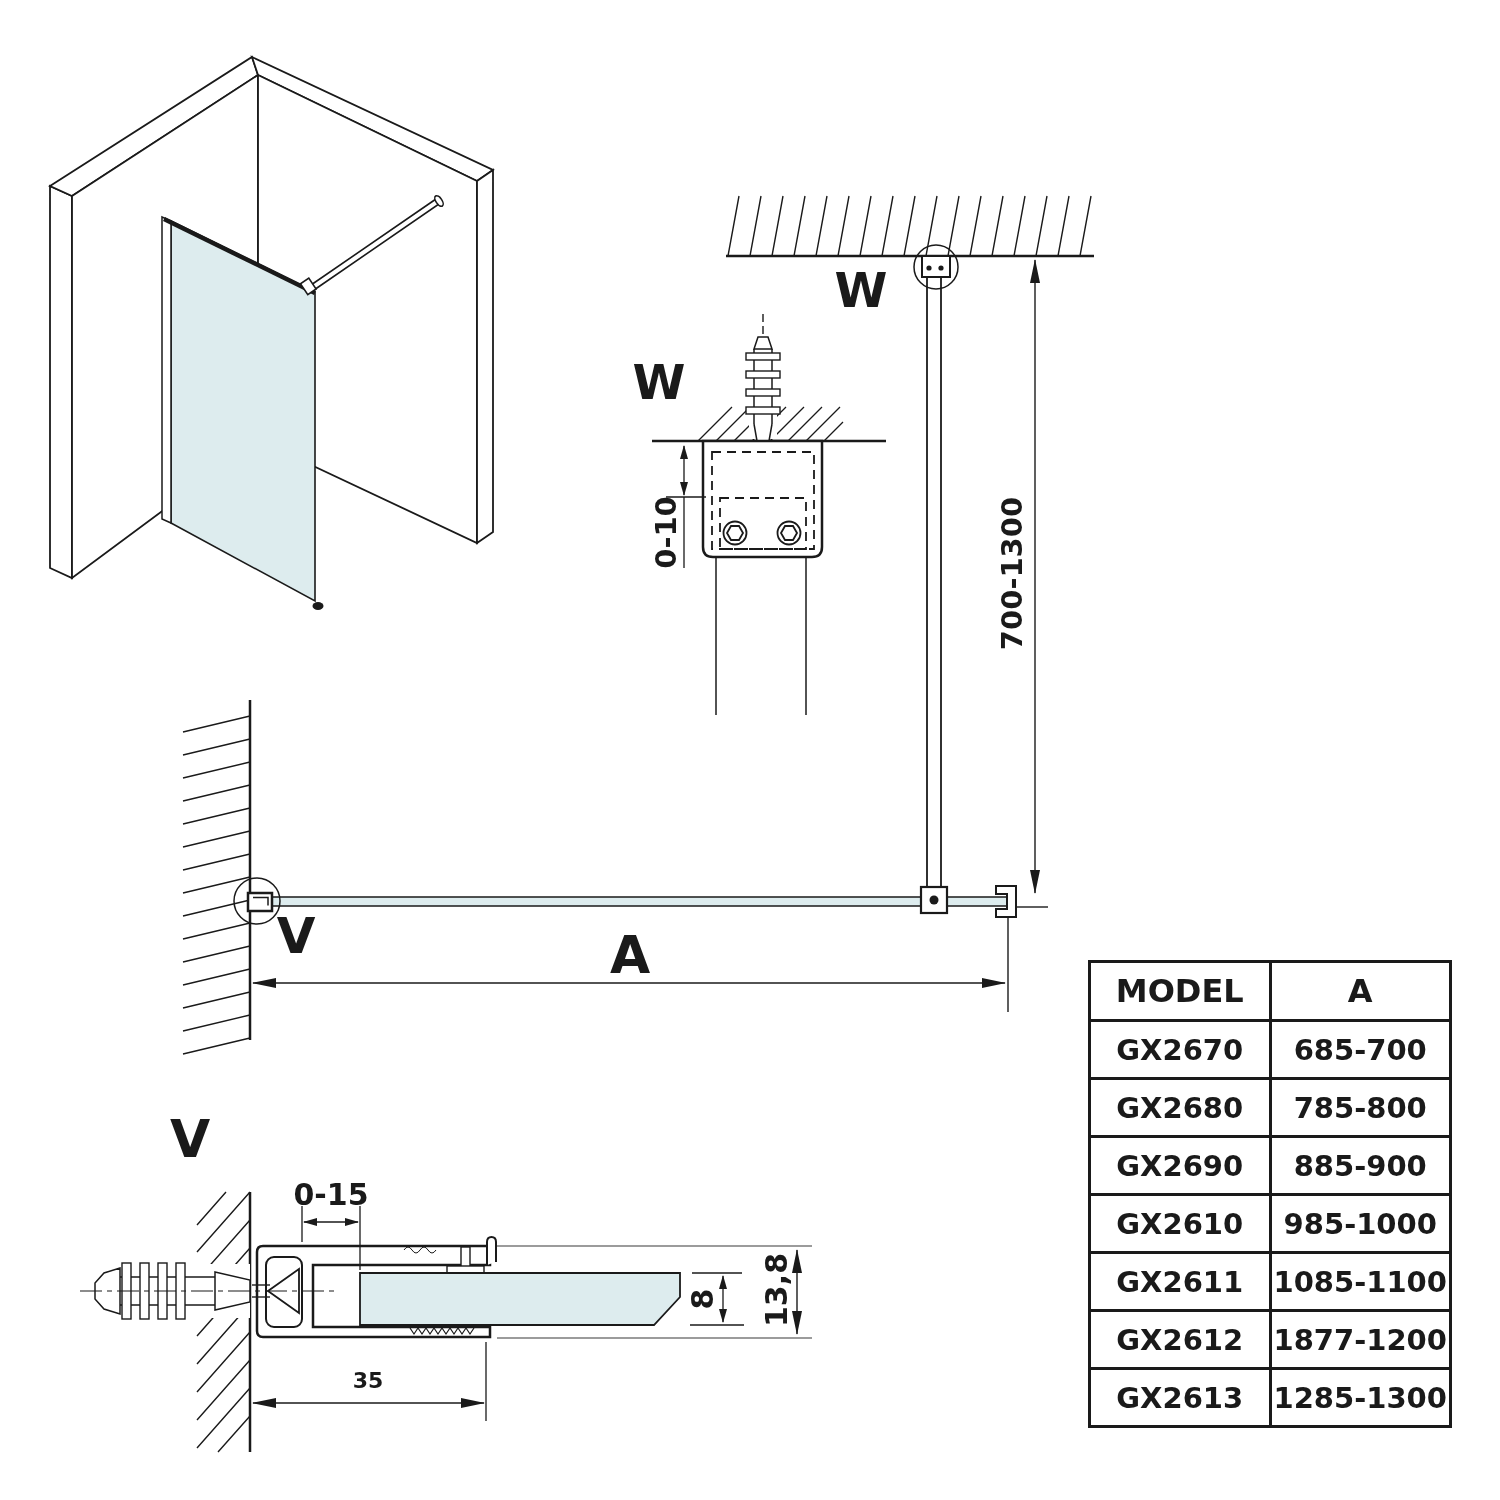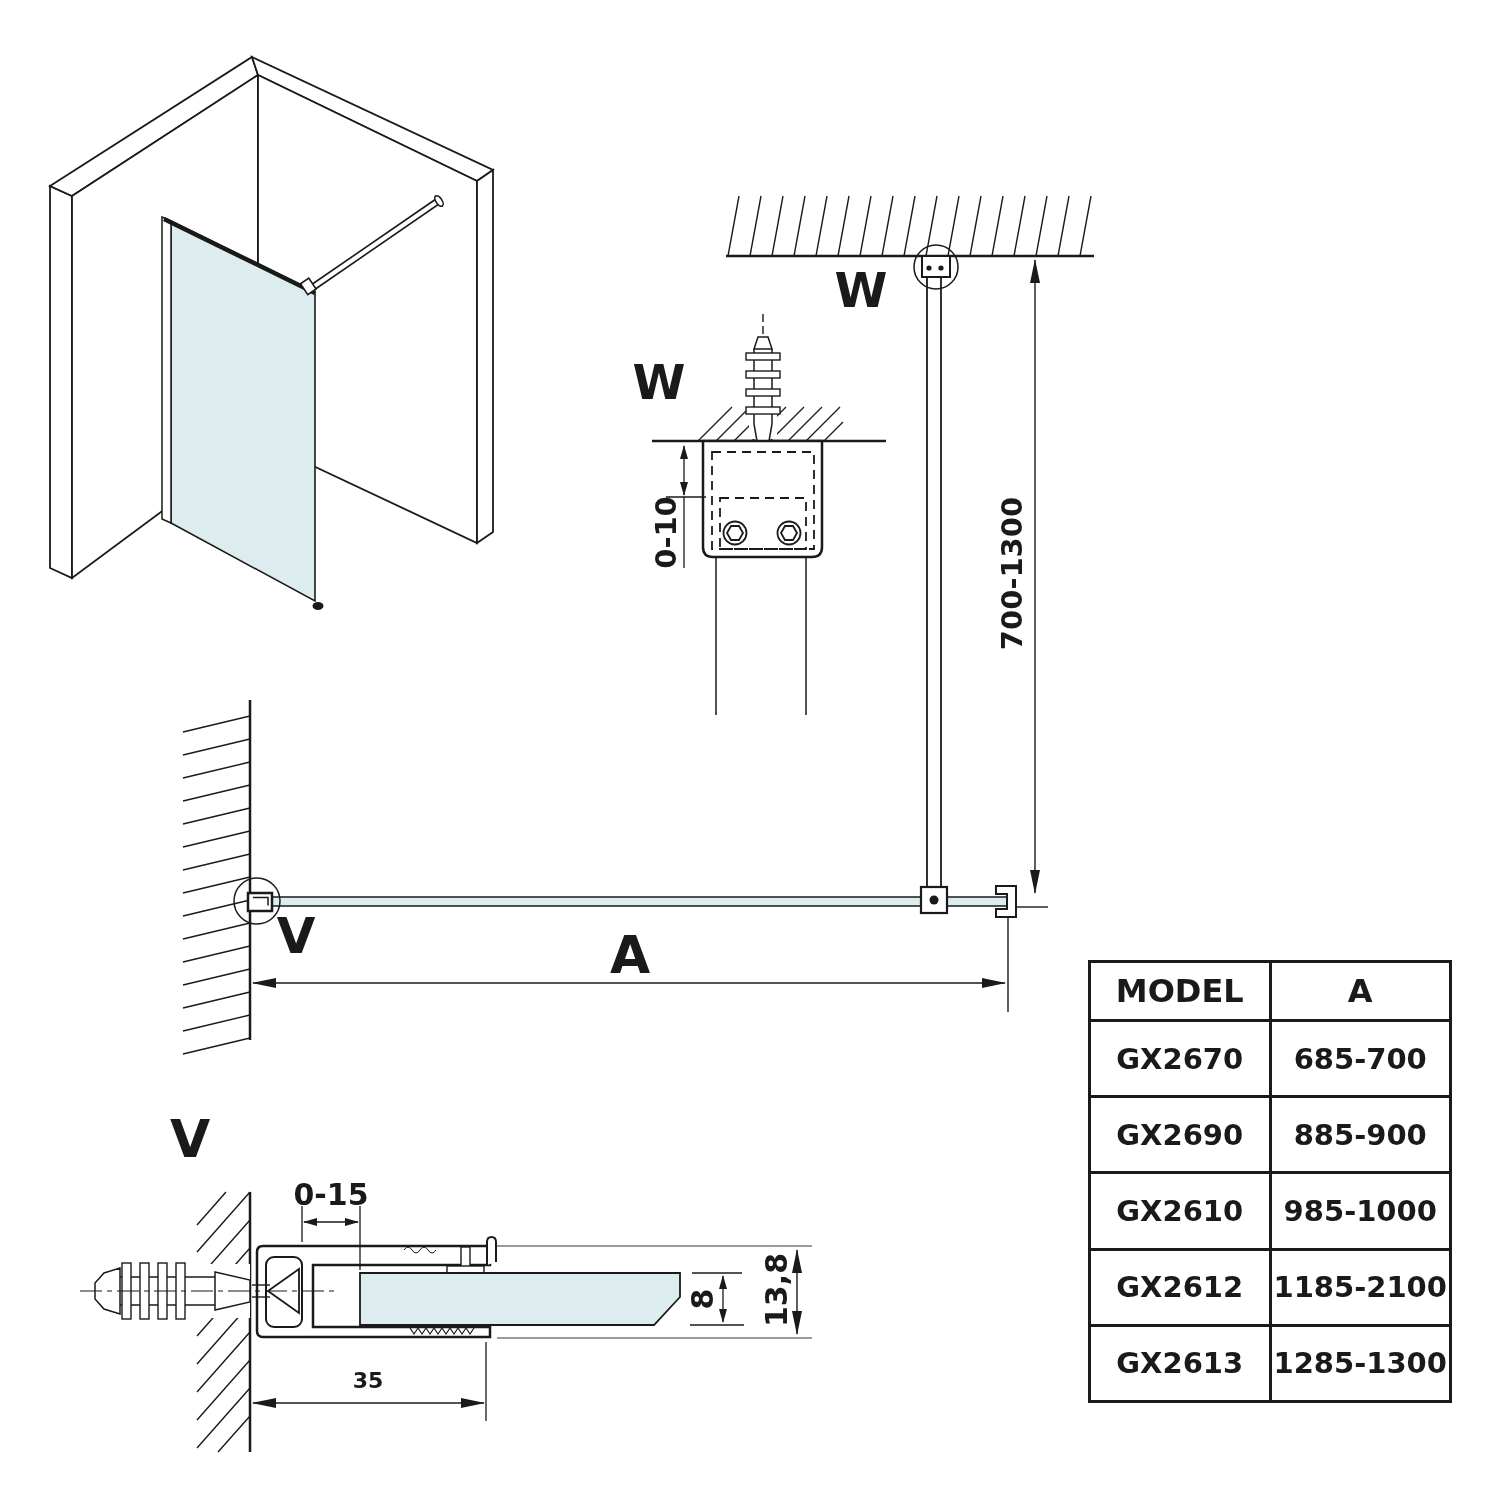--- a/index.html
+++ b/index.html
@@ -255,30 +255,38 @@
         <th>MODEL</th>
         <th>A</th>
       </tr>
     </thead>
     <tbody>
       <tr>
         <td>GX2670</td>
         <td>685-700</td>
       </tr>
       <tr>
+        <td>GX2680</td>
+        <td>785-800</td>
+      </tr>
+      <tr>
         <td>GX2690</td>
         <td>885-900</td>
       </tr>
       <tr>
         <td>GX2610</td>
         <td>985-1000</td>
       </tr>
       <tr>
+        <td>GX2611</td>
+        <td>1085-1100</td>
+      </tr>
+      <tr>
         <td>GX2612</td>
-        <td>1185-2100</td>
+        <td>1877-1200</td>
       </tr>
       <tr>
         <td>GX2613</td>
         <td>1285-1300</td>
       </tr>
     </tbody>
   </table>
 
 </div>
 

